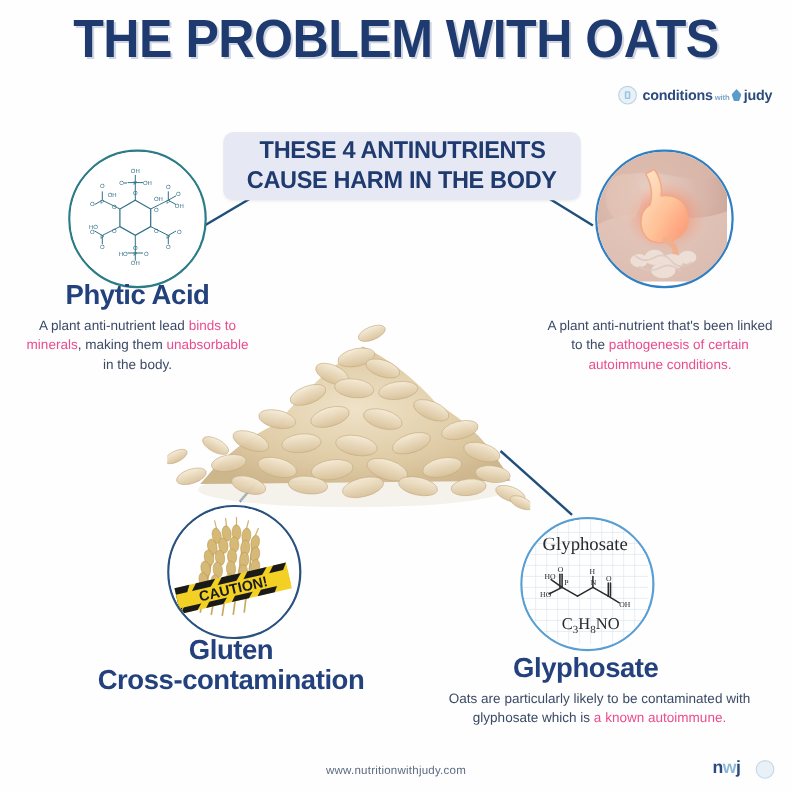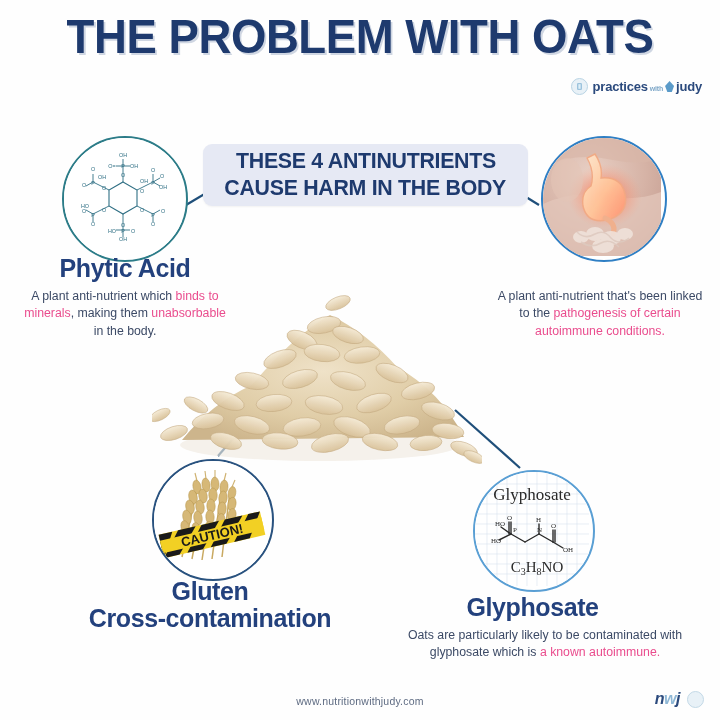--- a/index.html
+++ b/index.html
@@ -43,21 +43,20 @@
     clip-path:polygon(50% 0,100% 45%,75% 100%,25% 100%,0 45%);
     position:relative;top:1px;
   }
 
   
   .banner{
     position:absolute;left:203px;top:120px;width:325px;height:62px;
     background:#e6e9f4;border-radius:9px;
     display:flex;flex-direction:column;align-items:center;justify-content:center;
     box-shadow:0 1px 2px rgba(0,0,0,0.05);
-    margin-top:24px;
   }
   .banner span{
     display:block;font-weight:bold;font-size:22px;color:#1e3a6e;
     letter-spacing:-0.3px;line-height:1.22;white-space:nowrap;
     transform:scaleX(0.97);
   }
 
   
   .lines{position:absolute;left:0;top:0;width:720px;height:720px;pointer-events:none;}
 
@@ -93,21 +92,21 @@
   .b-gluten{left:15px;top:634px;width:380px;}
   .t-glyph{left:410px;top:594px;width:245px;}
   .b-glyph{left:395px;top:627px;width:300px;}
 
   
   .footer-url{
     position:absolute;left:0;top:695px;width:720px;text-align:center;
     font-size:10.5px;color:#5e6b82;letter-spacing:0.2px;
   }
   .footer-brand{
-    position:absolute;right:16px;top:690px;display:flex;align-items:center;gap:7px;font-style:italic;
+    position:absolute;right:16px;top:690px;display:flex;align-items:center;gap:14px;
   }
   .footer-nwj{font-size:16px;font-weight:bold;color:#2b4a7d;letter-spacing:-0.5px;}
   .footer-nwj .w{color:#8fb8d6;}
   .footer-mark{
     width:15px;height:15px;border-radius:50%;
     background:#e8f1f7;border:1px solid #c3d9e7;
   }
 </style>
 </head>
 <body>
@@ -117,21 +116,21 @@
   <div class="title">THE PROBLEM WITH OATS</div>
 
   <div class="brand">
     <span class="brand-mark">
       <svg width="11" height="11" viewBox="0 0 11 11">
         <rect x="3" y="2" width="5" height="7" rx="1.2" fill="#9cc3dd"></rect>
         <rect x="4.4" y="3.2" width="2.2" height="4.6" fill="#dff0f8"></rect>
       </svg>
     </span>
     <span class="brand-text">
-      <span>practices</span>
+      <span>conditions</span>
         <span class="brand-with">with</span>
         <span class="brand-leaf"></span>
         <span>judy</span>
     </span>
   </div>
 
   <svg class="lines" viewBox="0 0 720 720">
     <line x1="186" y1="205" x2="262" y2="160" stroke="#1f4f7a" stroke-width="2.2"></line>
     <line x1="539" y1="205" x2="466" y2="160" stroke="#1f4f7a" stroke-width="2.2"></line>
     <line x1="218" y1="456" x2="262" y2="405" stroke="#1f4f7a" stroke-width="2.2"></line>
@@ -420,21 +419,21 @@
         <text x="88" y="80">OH</text>
         <text x="38" y="60">P</text>
         <text x="62" y="60">N</text>
       </g>
       <text x="62" y="100" text-anchor="middle" font-family="'Liberation Serif',serif" font-size="15" fill="#2a2a2a">C<tspan font-size="10" dy="3">3</tspan><tspan dy="-3">H</tspan><tspan font-size="10" dy="3">8</tspan><tspan dy="-3">NO</tspan></text>
     </svg>
   </div>
 
   <div class="sec-title t-phytic">Phytic Acid</div>
   <div class="sec-body b-phytic">
-    <span>A plant anti-nutrient which </span><span class="hl">binds to minerals</span><span>, making them </span><span class="hl">unabsorbable</span><span> in the body.</span>
+    <span>A plant anti-nutrient lead </span><span class="hl">binds to minerals</span><span>, making them </span><span class="hl">unabsorbable</span><span> in the body.</span>
   </div>
 
   <div class="sec-body b-lectin">
     <span>A plant anti-nutrient that's been linked to the </span><span class="hl">pathogenesis of certain autoimmune conditions.</span>
   </div>
 
   <div class="sec-title t-gluten">
     <div>Gluten</div>
     <div>Cross-contamination</div>
   </div>

